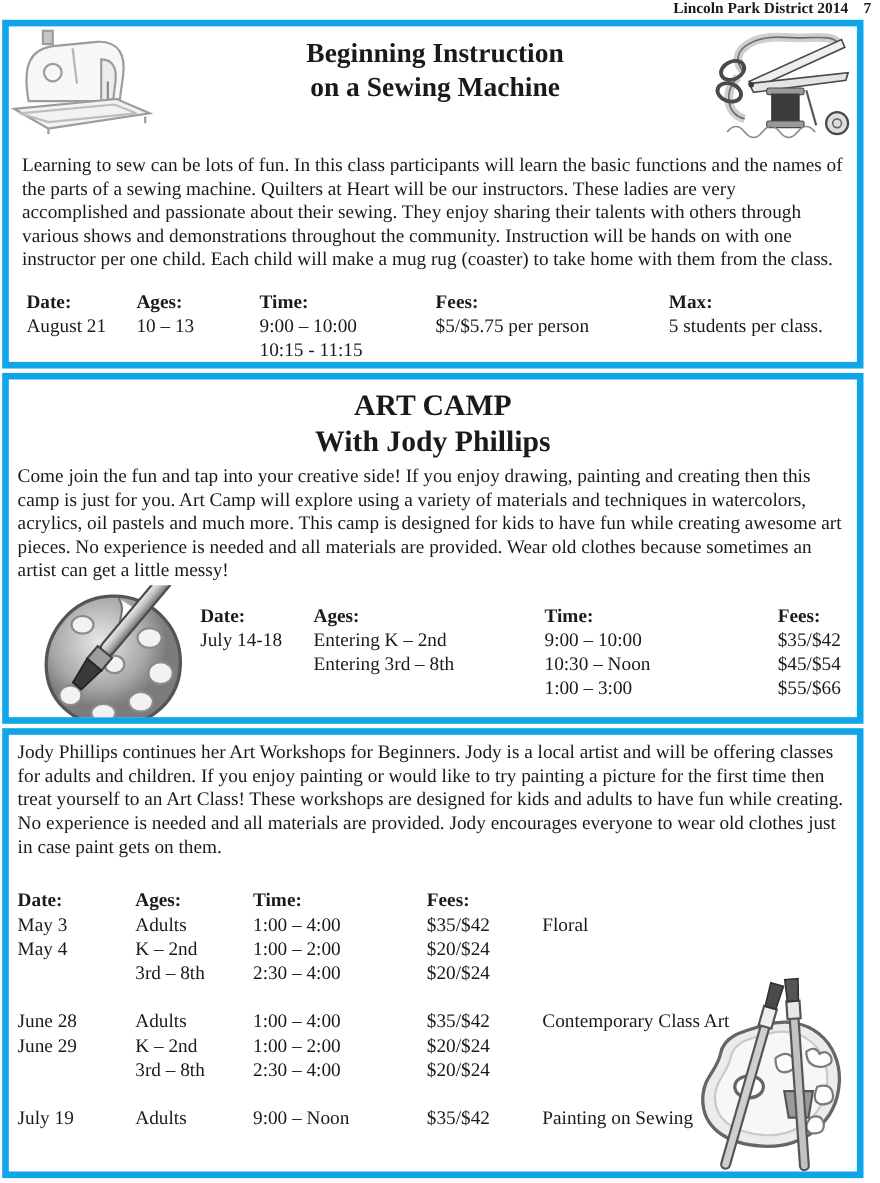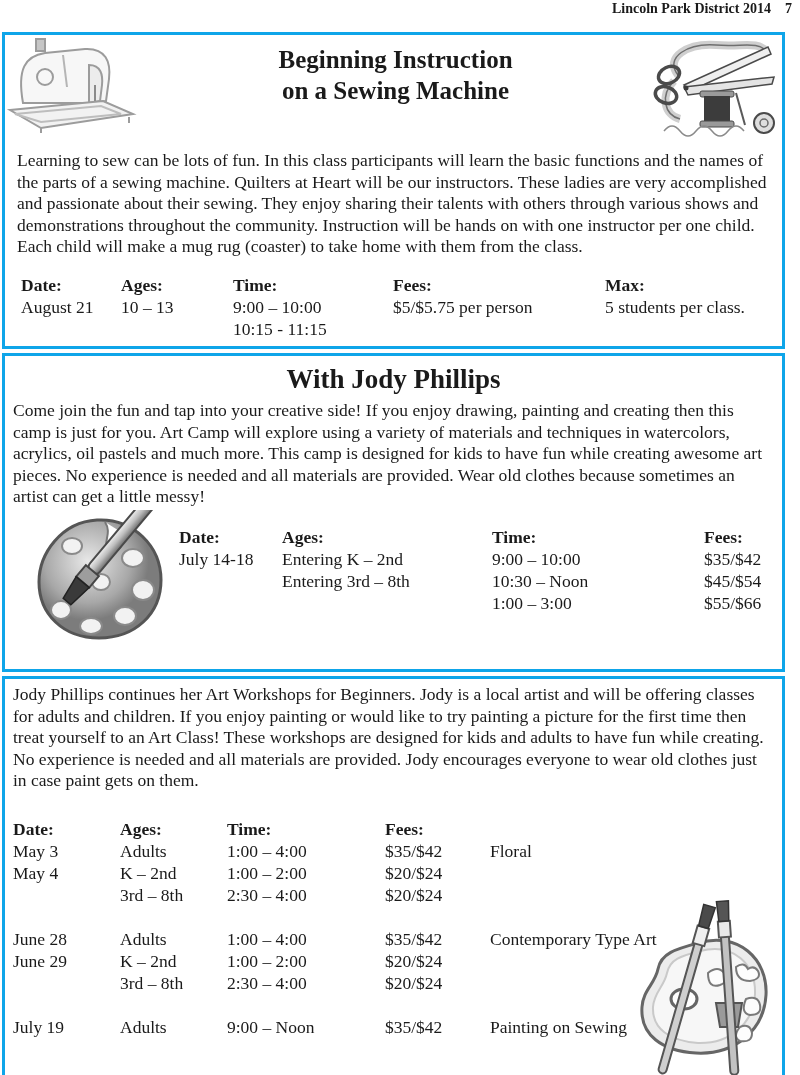--- a/index.html
+++ b/index.html
@@ -1,26 +1,26 @@
 <!DOCTYPE html>
 <html><head>
 <meta charset="utf-8">
 <style>
   html,body{margin:0;padding:0;}
   body{
     width:800px;height:1075px;background:#ffffff;color:#1a1a1a;
     font-family:"Liberation Serif", serif;position:relative;overflow:hidden;
   }
   .page-header{
-    height:32px;text-align:right;font-weight:bold;font-size:14px;
+    height:18px;text-align:right;font-weight:bold;font-size:14px;
     padding:1px 8px 0 0;box-sizing:border-box;
   }
   .page-header .pgnum{margin-left:14px;}
   .section{
-    border:3px solid #0ea5e9;margin:0 15px 4px 2px;background:#fff;
+    border:6px solid #0ea5e9;margin:0 15px 4px 2px;background:#fff;
     box-sizing:border-box;position:relative;overflow:hidden;
   }
   #sewing-section{height:317px;}
   #art-camp-section{height:319px;}
   #art-workshops-section{height:409px;}
 
   .sec-title{font-weight:bold;text-align:center;}
   .title-lg{font-size:25px;line-height:31px;padding-top:9px;}
   .title-xl{font-size:27px;line-height:33px;padding-top:7px;}
 
@@ -127,20 +127,21 @@
     </div>
     <div class="col s1c4">
       <div class="cell hdrcell">Max:</div>
       <div class="cell">5 students per class.</div>
     </div>
   </div>
 </div>
 
 <div class="section" id="art-camp-section">
   <div class="sec-title title-xl">
+    <div>ART CAMP</div>
     <div>With Jody Phillips</div>
   </div>
   <div class="para" style="padding:4px 8px 0 8px;">Come join the fun and tap into your creative side!  If you enjoy drawing, painting and creating then this camp is just for you.  Art Camp will explore using a variety of materials and techniques in watercolors, acrylics, oil pastels and much more.  This camp is designed for kids to have fun while creating awesome art pieces.  No experience is needed and all materials are provided.  Wear old clothes because sometimes an artist can get a little messy!</div>
   <div class="camp-bottom">
     <div class="art" style="margin-left:4px;">
       <svg width="160" height="134" viewBox="0 0 160 134">
         <defs>
           <radialGradient id="palG" cx="40%" cy="35%">
             <stop offset="0%" stop-color="#e8e8e8"></stop>
               <stop offset="70%" stop-color="#a8a8a8"></stop>
@@ -234,21 +235,21 @@
       <div class="c1"></div>
       <div class="c2"></div>
       <div class="c3"></div>
       <div class="c4"></div>
     </div>
     <div class="ws-row">
       <div class="c0">June 28</div>
       <div class="c1">Adults</div>
       <div class="c2">1:00 – 4:00</div>
       <div class="c3">$35/$42</div>
-      <div class="c4">Contemporary Type Art</div>
+      <div class="c4">Contemporary Class Art</div>
     </div>
     <div class="ws-row">
       <div class="c0">June 29</div>
       <div class="c1">K – 2nd</div>
       <div class="c2">1:00 – 2:00</div>
       <div class="c3">$20/$24</div>
       <div class="c4"></div>
     </div>
     <div class="ws-row">
       <div class="c0"></div>

